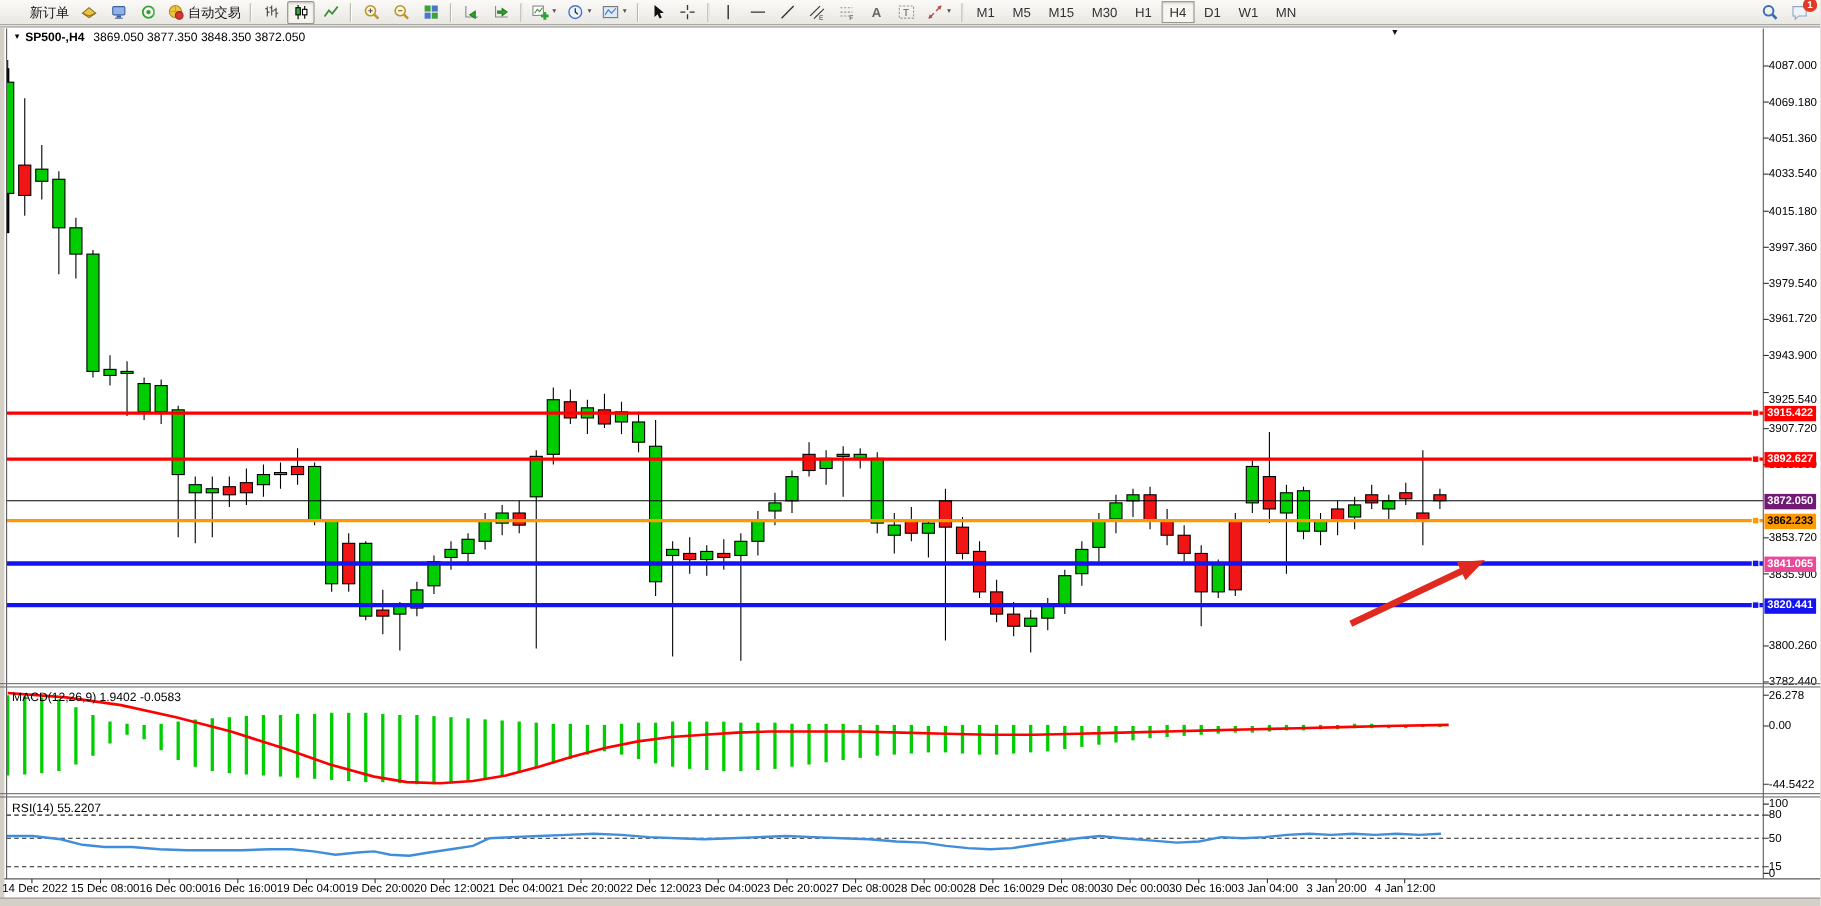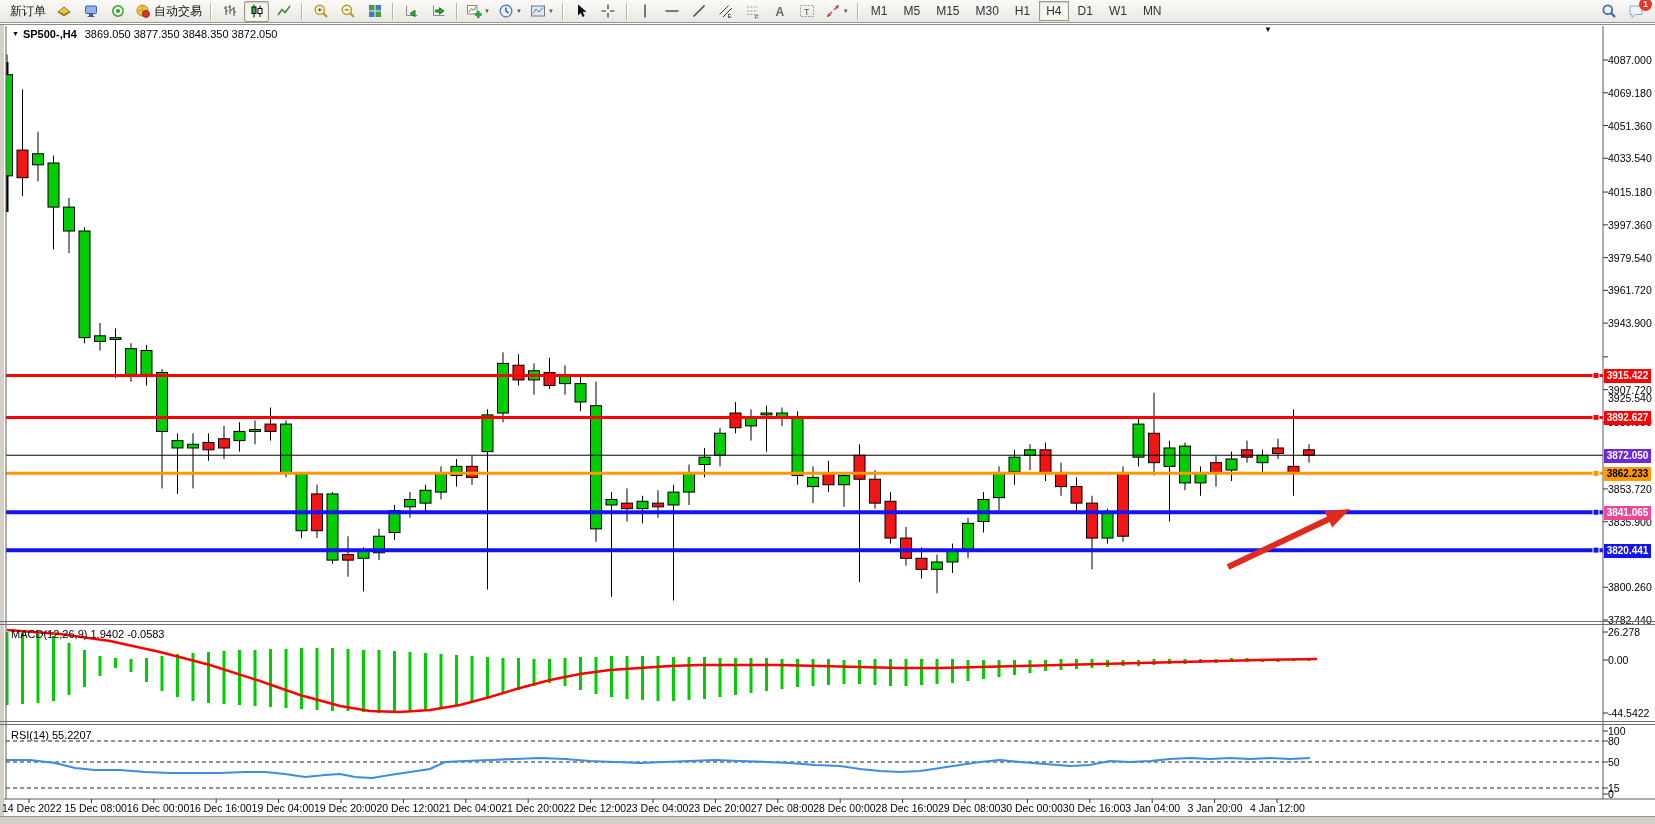--- a/index.html
+++ b/index.html
@@ -1,20 +1,20 @@
 <!DOCTYPE html>
 <html><head>
 <meta charset="utf-8">
 <style>
   html,body{margin:0;padding:0;background:#d4d0c8;font-family:"Liberation Sans",sans-serif;}
   #screen{position:relative;width:1655px;height:824px;overflow:hidden;background:#ffffff;}
   
   #toolbar{position:absolute;left:0;top:0;width:1655px;height:23px;
     background:linear-gradient(#fbfaf8,#e9e7e2);border-bottom:1px solid #9a968e;
-    display:flex;align-items:center;padding-left:3px;box-sizing:border-box;z-index:5;}
+    display:flex;align-items:center;padding-left:20px;box-sizing:border-box;z-index:5;}
   .tb-btn{height:19px;min-width:19px;display:flex;align-items:center;justify-content:center;
     padding:0 2px;margin:0 1px;border:1px solid transparent;border-radius:2px;color:#222;font-size:12px;}
   .tb-btn.active{border:1px solid #9a968e;background:#f6f4ee;box-shadow:inset 0 1px 2px rgba(0,0,0,.18);}
   .tb-btn .lbl{margin-left:3px;font-size:12px;color:#111;}
   .tb-sep{width:1px;height:17px;background:#b9b5ac;border-right:1px solid #fff;margin:0 4px;}
   .tb-btn svg{display:block;}
   .dd{font-size:6px;color:#555;margin-left:2px;}
   .tf-btn{height:18px;padding:0 6px;margin:16px 1px;font-size:12px;color:#333;display:flex;align-items:center;border:1px solid transparent;}
   .tf-btn.active{border:1px solid #9a968e;background:#f8f6f0;box-shadow:inset 0 1px 2px rgba(0,0,0,.15);}
   #tb-right{margin-left:auto;display:flex;align-items:center;margin-right:6px;}
@@ -581,21 +581,21 @@
   <div id="overlays">
       <div class="axis-lbl" style="top: 54.0055px;">4087.000</div>
       <div class="axis-lbl" style="top: 86.7712px; text-align: right;">4069.180</div>
       <div class="axis-lbl" style="top: 119.537px;">4051.360</div>
       <div class="axis-lbl" style="top: 152.302px;">4033.540</div>
       <div class="axis-lbl" style="top: 186.061px;">4015.180</div>
       <div class="axis-lbl" style="top: 218.827px;">3997.360</div>
       <div class="axis-lbl" style="top: 251.592px;">3979.540</div>
       <div class="axis-lbl" style="top: 284.358px;">3961.720</div>
       <div class="axis-lbl" style="top: 317.123px;">3943.900</div>
-      <div class="axis-lbl" style="top: 357px; margin-top: 35px;">3925.540</div>
+      <div class="axis-lbl" style="top: 357px;">3925.540</div>
       <div class="axis-lbl" style="top: 383.648px;">3907.720</div>
       <div class="axis-lbl" style="top: 416.413px;">3889.900</div>
       <div class="axis-lbl" style="top: 482.937px;">3853.720</div>
       <div class="axis-lbl" style="top: 515.703px;">3835.900</div>
       <div class="axis-lbl" style="top: 581.234px;">3800.260</div>
       <div class="axis-lbl" style="top: 614px;">3782.440</div>
       <div class="axis-lbl" style="top: 626px;">26.278</div>
       <div class="axis-lbl" style="top: 654px;">0.00</div>
       <div class="axis-lbl" style="top: 707px;">-44.5422</div>
       <div class="axis-lbl" style="top: 725px;">100</div>
@@ -626,15 +626,15 @@
       <div class="time-lbl" style="left: 1250px;">4 Jan 12:00</div>
       <div class="pane-sep" style="top: 621px;"></div>
       <div class="pane-sep" style="top: 624px;"></div>
       <div class="pane-sep" style="top: 721px;"></div>
       <div class="pane-sep" style="top: 724px;"></div>
       <div class="price-tag" style="top: 368.986px; background: rgb(255, 0, 0); color: rgb(255, 255, 255);">3915.422</div>
       <div class="price-tag" style="top: 410.899px; background: rgb(255, 0, 0); color: rgb(255, 255, 255);">3892.627</div>
       <div class="price-tag" style="top: 466.785px; background: rgb(255, 153, 0); color: rgb(0, 0, 0);">3862.233</div>
       <div class="price-tag" style="top: 505.706px; background: #ec4899; color: rgb(255, 255, 255);">3841.065</div>
       <div class="price-tag" style="top: 543.628px; background: rgb(20, 20, 240); color: rgb(255, 255, 255);">3820.441</div>
-      <div class="price-tag" style="top: 448.734px; background: #6d28d9; color: rgb(255, 255, 255);">3872.050</div>
+      <div class="price-tag" style="top: 448.734px; background: #701a75; color: rgb(255, 255, 255);">3872.050</div>
     </div>
 </div>
 
 </body></html>

